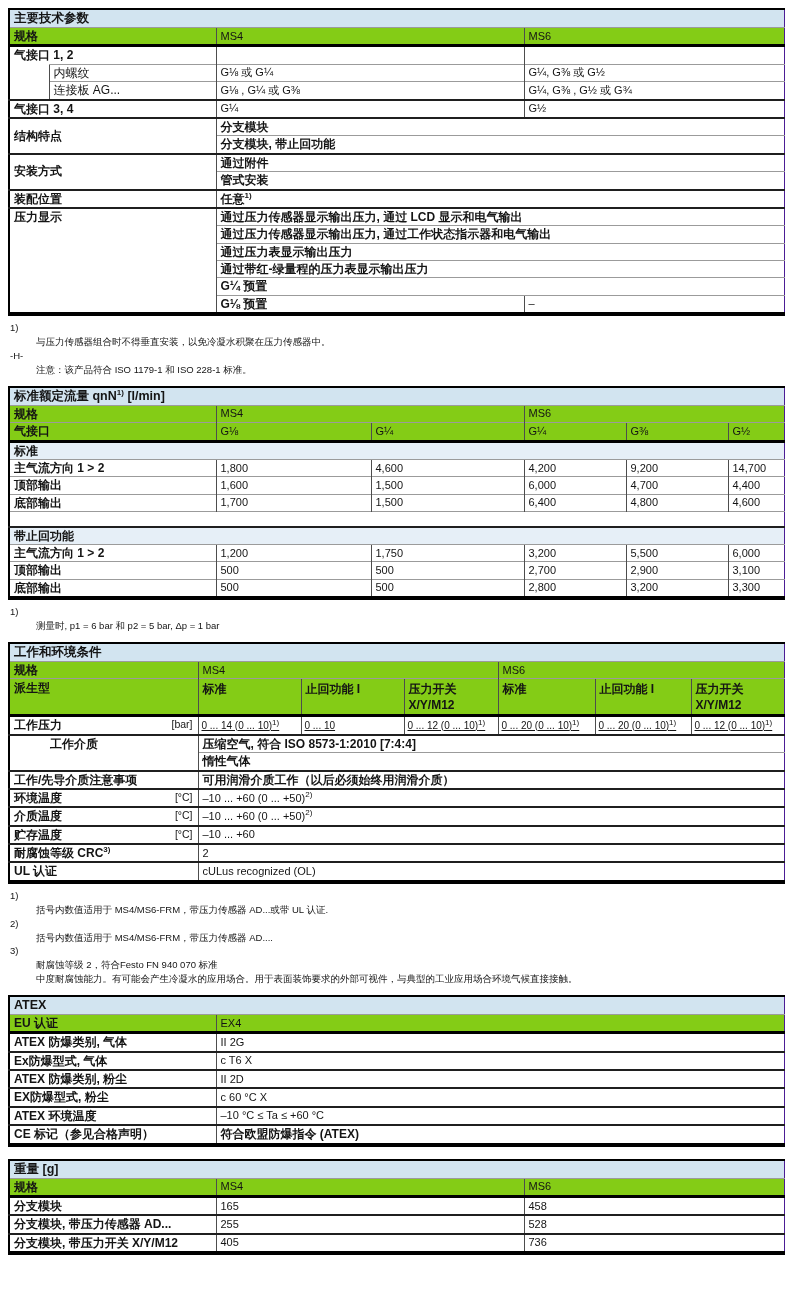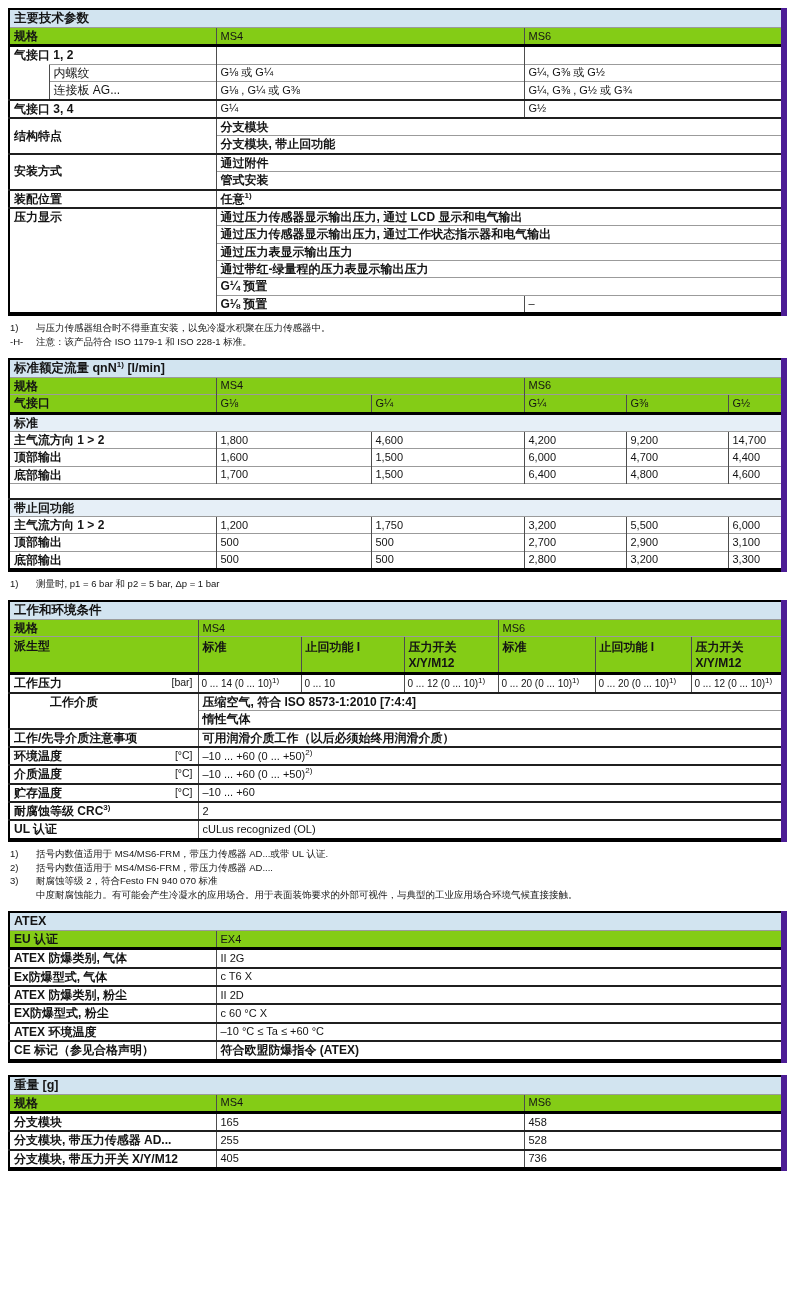--- a/index.html
+++ b/index.html
@@ -5,52 +5,52 @@
   * { box-sizing: border-box; }
   html,body { margin:0; padding:0; }
   body {
     width:790px; height:1292px; background:#ffffff;
     font-family:"Liberation Sans","DejaVu Sans",sans-serif;
     color:#141414; overflow:hidden;
   }
   .page { padding:8px 7px 4px 8px; }
   table.tbl {
     border-collapse:collapse; table-layout:fixed; width:775px;
-    border-left:2px solid #000; border-right:6px solid #4c1d95;
+    border-left:2px solid #000; border-right:1px solid #4c1d95;
     border-bottom:4px solid #000;
   }
   .tbl td {
     font-size:11.5px; height:17px; line-height:1.2;
     padding:1px 5px 1px 4px; vertical-align:middle;
     border-top:1px solid #9b9b9b; overflow:hidden; white-space:nowrap;
   }
   tr.title-row td {
     background:#d2e4f0; border-top:2px solid #000;
     font-weight:bold; font-size:12.5px; height:16px;
   }
   tr.hdr td   { background:#84cc16; }
   tr.band td  { background:#e6eff7; font-weight:bold; font-size:12px; }
   td.lbl  { font-weight:bold; font-size:12px; }
   td.v    { border-left:1px solid #4d4d4d; }
   td.cn   { font-weight:bold; font-size:12px; }
   td.lat  { font-weight:normal; font-size:11px; }
-  td.tight{ font-size:10px; padding-left:3px; padding-right:2px; }
+  td.tight{ font-size:10px; padding-left:3px; padding-right:2px;text-decoration:underline; }
   tr.hsep td { border-top:3px solid #000; }
   tr.g td    { border-top:2px solid #1f1f1f; }
   td.nt   { border-top:none; }
   td.sub  { border-left:1px solid #4d4d4d; font-weight:normal; font-size:12px; }
   td.h2   { height:36px; vertical-align:top; padding-top:2px; font-weight:bold; font-size:12px; }
   td.h2 div { line-height:16px; font-weight:bold; }
   td.empty { height:15px; }
   .unit { float:right; font-weight:normal; font-size:10.5px; }
   sup { font-size:8px; vertical-align:super; line-height:0; }
   .fnblock { margin:5px 0 9px 2px; }
   .fn-line { display:flex; font-size:9.5px; line-height:1.45; }
   .fn-m { flex:0 0 26px; }
-  .fn-t { flex:1; }
+  .fn-t { flex:1;margin-top:14px; }
   .fn-cont { margin-left:26px; font-size:9.5px; line-height:1.45; }
   .gap { height:12px; }
 </style>
 </head>
 <body>
 
 <div class="page">
 
   <table class="tbl">
     <colgroup>

